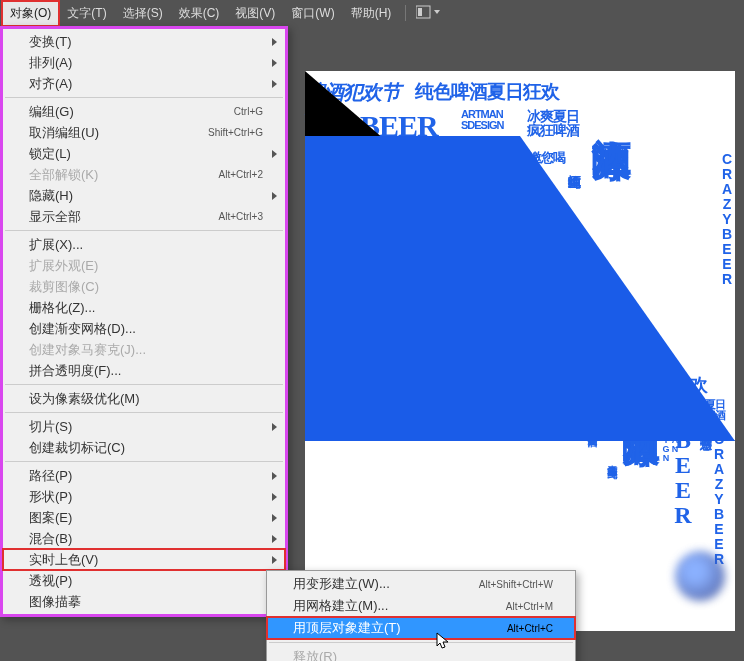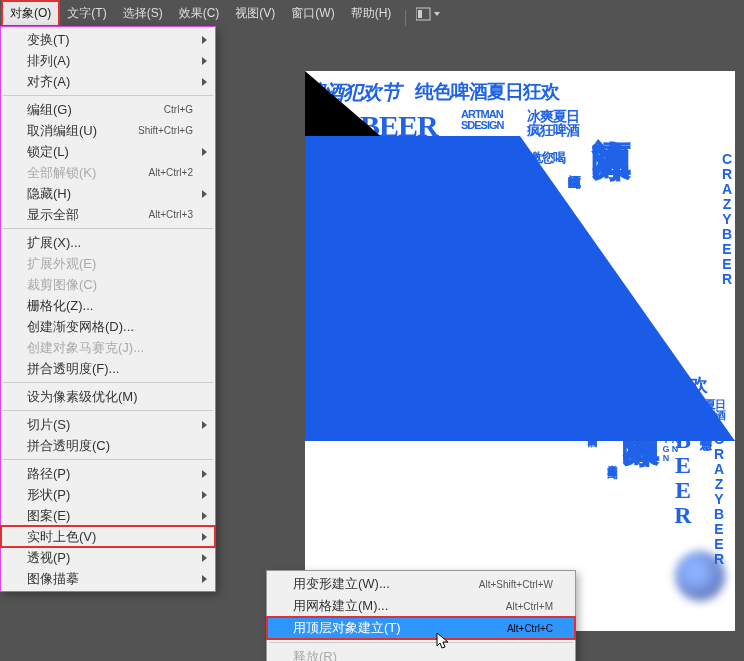--- a/index.html
+++ b/index.html
@@ -1,26 +1,26 @@
 <!DOCTYPE html>
 <html><head>
 <meta charset="utf-8">
 <style>
 *{margin:0;padding:0;box-sizing:border-box;font-family:"Microsoft YaHei",sans-serif;-webkit-font-smoothing:antialiased}
 body{width:744px;height:661px;background:#535353;overflow:hidden;position:relative}
-.menubar{height:26px;background:#535353;display:flex;align-items:flex-end;padding-left:2px;color:#ddd;font-size:12px}
+.menubar{height:26px;background:#535353;display:flex;align-items:center;padding-left:2px;color:#ddd;font-size:12px}
 .menubar-item{padding:4px 8px;cursor:pointer}
 .menubar-item.active{background:#e8e8e8;color:#222;outline:2px solid #e03030;outline-offset:-1px}
 .sep{width:1px;height:16px;background:#777;margin:0 6px}
 .canvas{position:absolute;top:26px;left:0;right:0;bottom:0;background:#535353}
 .artboard{position:absolute;top:45px;left:305px;width:430px;height:560px;background:#fff}
 .black-tri{position:absolute;top:0;left:0;width:100%;height:370px;background:#000;clip-path:polygon(0 0,0 100%,100% 100%)}
 .blue-swoosh{position:absolute;top:65px;left:0;width:100%;height:305px;background:#1a5ce8;clip-path:polygon(0 0,50% 0,100% 100%,0 100%)}
 .blue-text{position:absolute;color:#2063e8;font-weight:700;letter-spacing:-1px;white-space:nowrap}
-.menu{position:absolute;top:26px;left:0;width:216px;background:#f0f0f0;border:1px solid #d946ef;box-shadow:3px 3px 8px rgba(0,0,0,.3);font-size:13px;color:#333;padding:2px 0}
+.menu{position:absolute;top:26px;left:0;width:288px;background:#f0f0f0;border:3px solid #d946ef;box-shadow:3px 3px 8px rgba(0,0,0,.3);font-size:13px;color:#333;padding:2px 0}
 .menu-item{display:flex;align-items:center;justify-content:space-between;padding:3px 22px 3px 26px;position:relative;height:21px}
 .menu-item.disabled{color:#aaa}
 .menu-item.sub::after{content:"";position:absolute;right:8px;top:50%;transform:translateY(-50%);border-left:5px solid #555;border-top:4px solid transparent;border-bottom:4px solid transparent}
 .menu-item.highlighted{outline:2px solid #e03030;outline-offset:-1px}
 .menu-item .shortcut{color:#555;font-size:10px}
 .menu-sep{height:1px;background:#ccc;margin:3px 2px}
 .submenu{position:absolute;left:266px;top:570px;width:310px;background:#f0f0f0;border:1px solid #999;box-shadow:3px 3px 8px rgba(0,0,0,.3);font-size:13px;color:#333;padding:2px 0}
 .submenu .menu-item{height:22px}
 .submenu .menu-item.hover{background:#3096ff;color:#fff}
 .submenu .menu-item.hover .shortcut{color:#000000}
@@ -135,31 +135,34 @@
     </div>
   <div class="menu-sep"></div>
   <div class="menu-item">
       <span>设为像素级优化(M)</span>
     </div>
   <div class="menu-sep"></div>
   <div class="menu-item sub">
       <span>切片(S)</span>
     </div>
   <div class="menu-item">
-      <span>拼合透明度(C)</span>
+      <span>创建裁切标记(C)</span>
     </div>
   <div class="menu-sep"></div>
   <div class="menu-item sub">
       <span>路径(P)</span>
     </div>
   <div class="menu-item sub">
       <span>形状(P)</span>
     </div>
   <div class="menu-item sub">
       <span>图案(E)</span>
+    </div>
+  <div class="menu-item sub">
+      <span>混合(B)</span>
     </div>
   <div class="menu-item sub highlighted">
       <span>实时上色(V)</span>
     </div>
   <div class="menu-item sub">
       <span>透视(P)</span>
     </div>
   <div class="menu-item sub">
       <span>图像描摹</span>
     </div>

